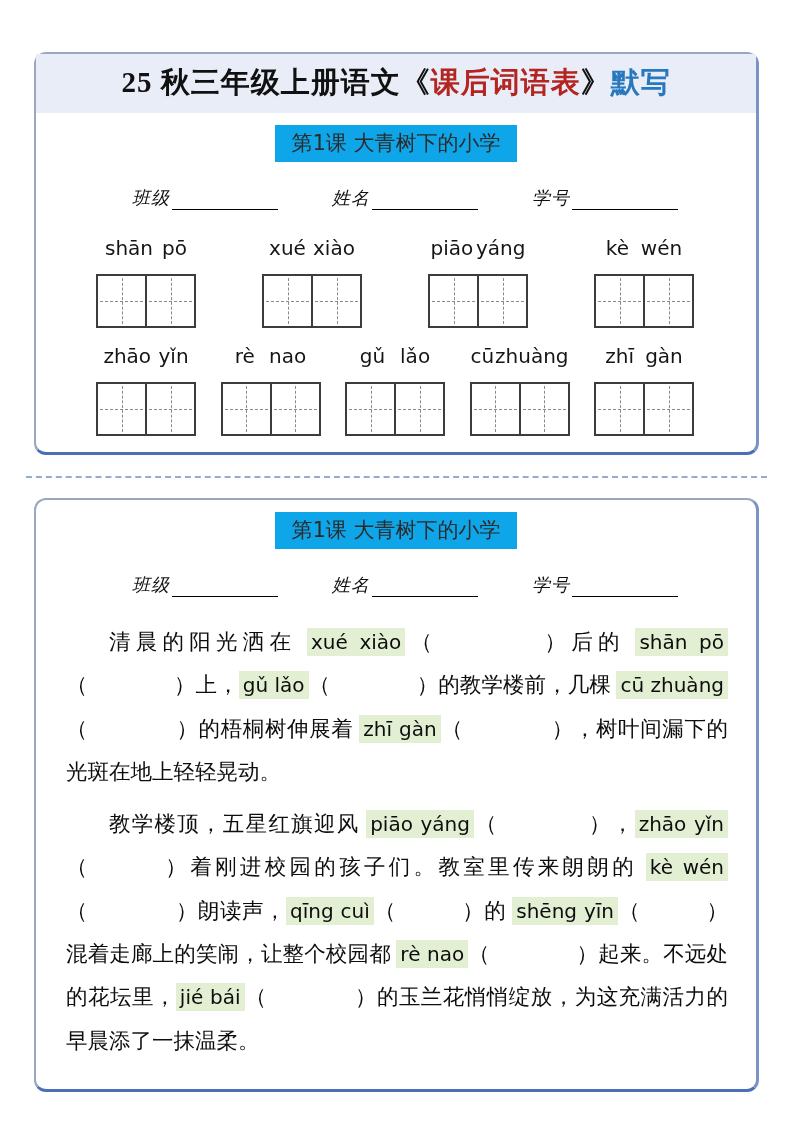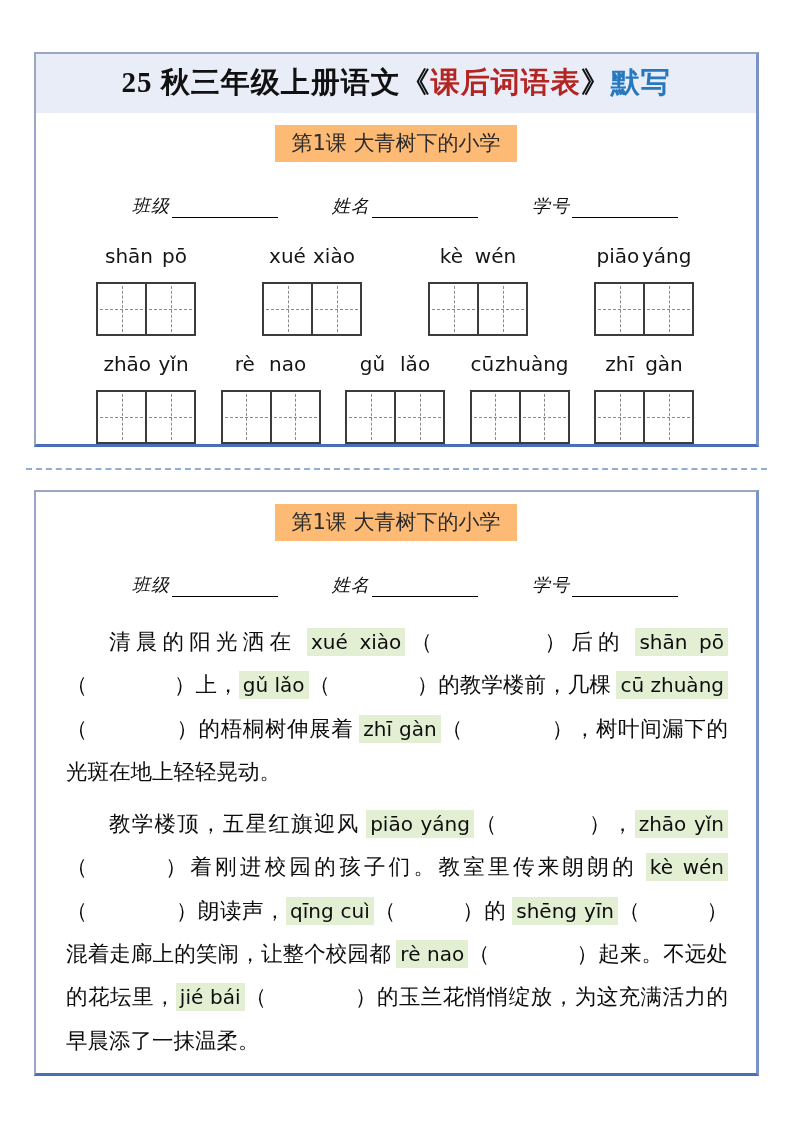--- a/index.html
+++ b/index.html
@@ -8,40 +8,41 @@
     font-family:"Liberation Serif","DejaVu Serif",serif;color:#111;
   }
   .page{padding-top:52px;}
 
   
   .sheet{
     margin:0 34px;
     border:2px solid #9aa7c4;
     border-right:3px solid #7b93c6;
     border-bottom:3px solid #4a6fb8;
-    border-radius:0;
+    border-radius:12px;
     background:#ffffff;
+    padding-bottom:16px;
   }
   .sheet-title{
     background:#e9edf8;
     text-align:center;
     padding:9px 0 10px;
     font-weight:bold;
     font-size:29px;
     letter-spacing:1px;
     font-family:"Liberation Serif","DejaVu Serif",serif;
   }
   .t-red{color:#b42421;}
   .t-blue{color:#2878be;}
   .t-black{color:#111;}
 
   .lesson-badge{
     width:fit-content;
-    margin:12px auto 16px;
-    background:#fdba74;
+    margin:12px auto 8px;
+    background:#0ea5e9;
     padding:4px 16px 5px;
     font-size:21px;
     color:#2b2b2b;
     font-family:"DejaVu Sans","Liberation Sans",sans-serif;
   }
 
   .fields{
     display:flex;
     justify-content:space-between;
     padding:16px 78px 6px 96px;
@@ -160,32 +161,32 @@
               <span>xué</span>
               <span>xiào</span>
             </div>
             <div class="grid">
               <div class="cell"></div>
               <div class="cell"></div>
             </div>
           </div>
           <div class="word-group">
             <div class="pinyin-label">
+              <span>piāo</span>
+              <span>yáng</span>
+            </div>
+            <div class="grid">
+              <div class="cell"></div>
+              <div class="cell"></div>
+            </div>
+          </div>
+          <div class="word-group">
+            <div class="pinyin-label">
               <span>kè</span>
               <span>wén</span>
-            </div>
-            <div class="grid">
-              <div class="cell"></div>
-              <div class="cell"></div>
-            </div>
-          </div>
-          <div class="word-group">
-            <div class="pinyin-label">
-              <span>piāo</span>
-              <span>yáng</span>
             </div>
             <div class="grid">
               <div class="cell"></div>
               <div class="cell"></div>
             </div>
           </div>
         </div>
         <div class="word-row">
           <div class="word-group">
             <div class="pinyin-label">

